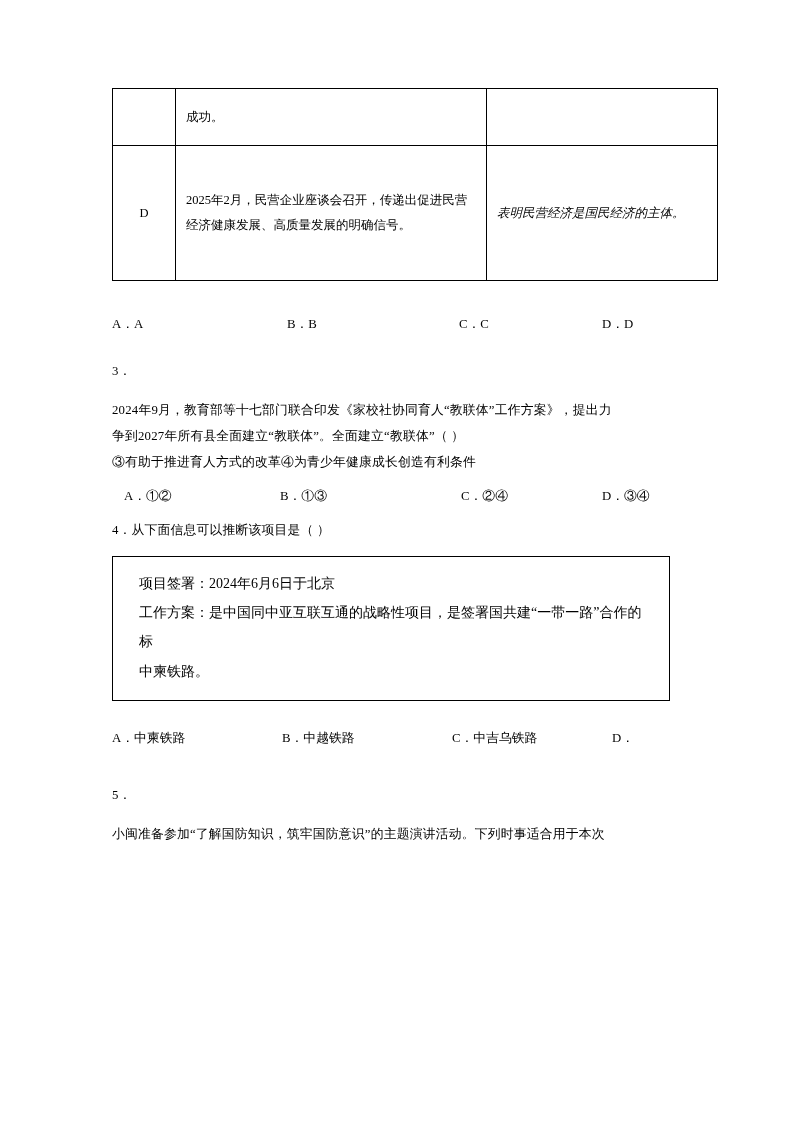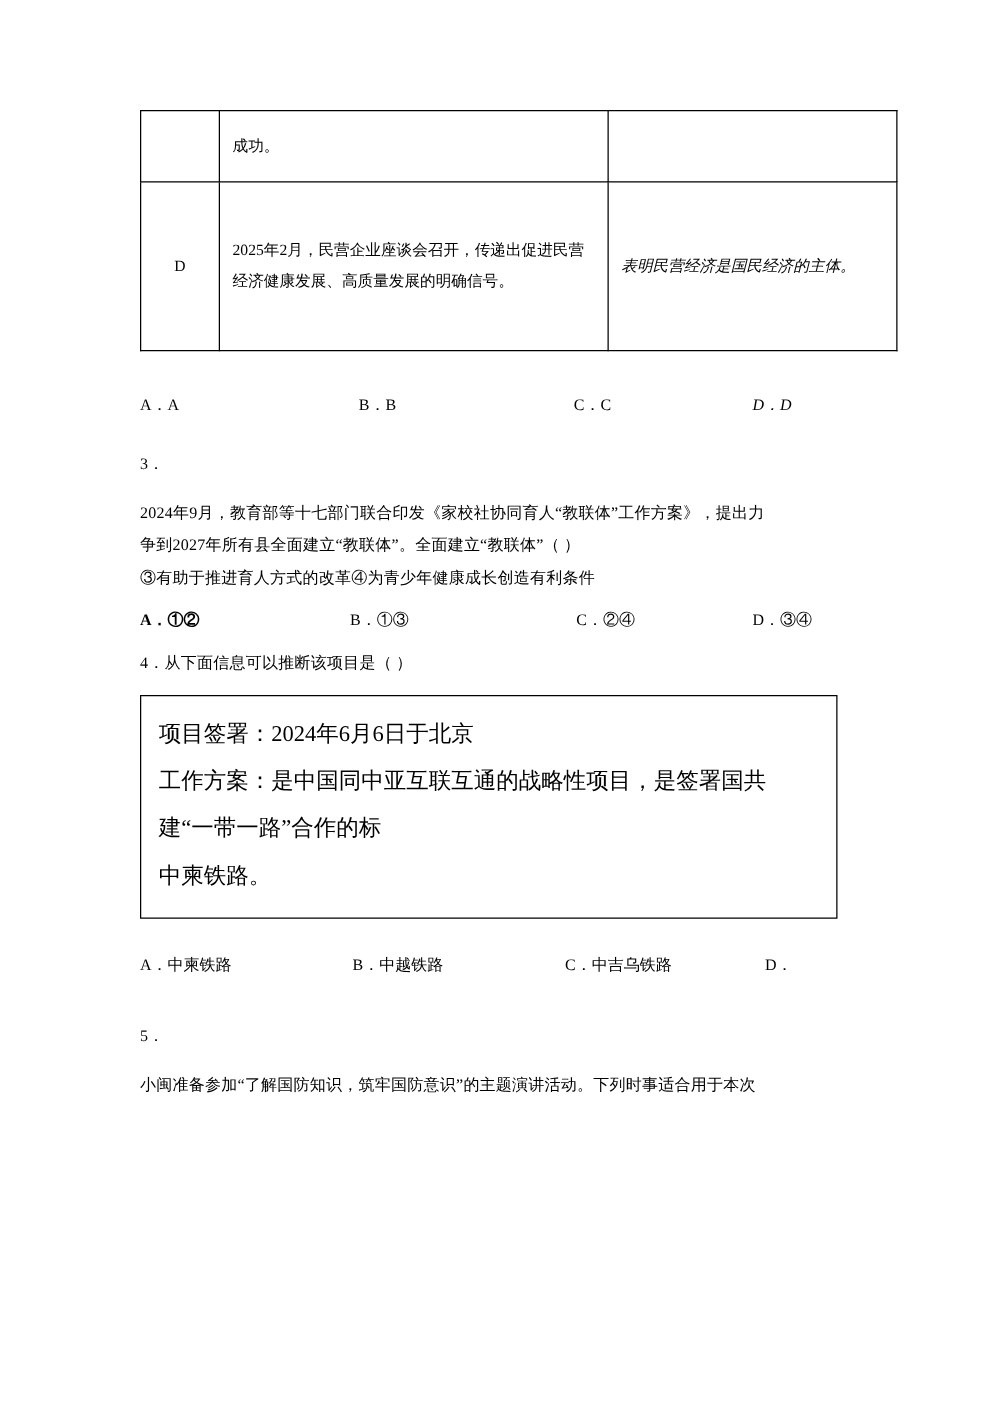--- a/index.html
+++ b/index.html
@@ -84,42 +84,43 @@
     line-height: 26px;
   }
   .opt-row span {
     position: absolute;
     white-space: nowrap;
   }
 
   .o1 { left: 0px; }
   .o2 { left: 175px; }
   .o3 { left: 347px; }
-  .o4 { left: 490px; font-style: italic; }
+  .o4 { left: 490px; }
 
-  .o1b { left: 0px; font-weight: bold; }
+  .o1b { left: 12px; }
   .o2b { left: 168px; }
   .o3b { left: 349px; }
   .o4b { left: 490px; }
 
   .o1c { left: 0px; text-align: center; }
   .o2c { left: 170px; }
   .o3c { left: 340px; }
   .o4c { left: 500px; }
 
   
   .infobox {
     border: 1px solid #000000;
     width: 558px;
     padding: 12px 14px 14px 14px;
     box-sizing: border-box;
   }
   .infobox .line {
-    font-size: 18px;
+    font-size: 14px;
     line-height: 2.1;
+    margin-left: 12px;
   }
   .q-num {
     font-size: 12.8px;
     line-height: 2.05;
   }
 </style>
 </head>
 <body>
 
 <div class="page">

